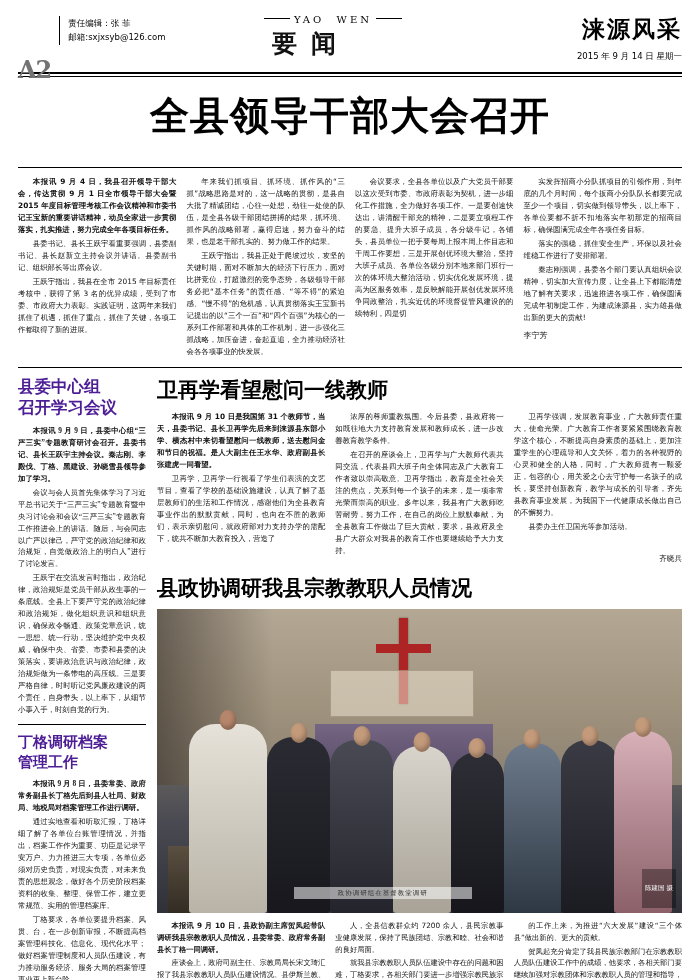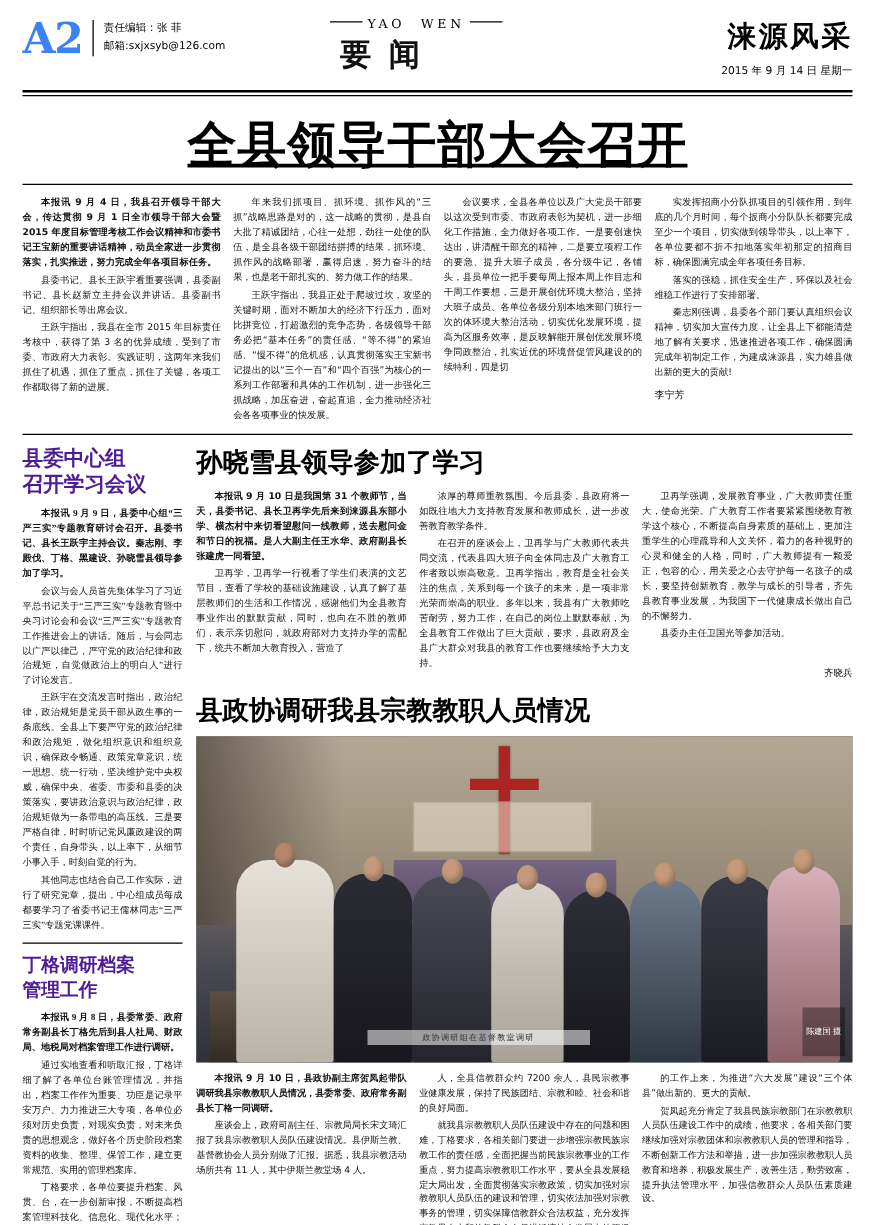--- a/index.html
+++ b/index.html
@@ -25,26 +25,27 @@
 
   
   .masthead {
     display: flex;
     align-items: flex-start;
     height: 54px;
     position: relative;
   }
   .page-num {
     font-family: "DejaVu Serif", "Liberation Serif", serif;
-    font-size: 34px;
+    font-size: 24px;
     font-weight: bold;
     line-height: 1;
     letter-spacing: -1px;
     padding-right: 8px;
-    color: #3b82f6;
+    color: #737373;
+    margin-top: 44px;
   }
   .editor-block {
     border-left: 1px solid #000;
     padding-left: 8px;
     font-size: 8.5px;
     line-height: 1.7;
     margin-top: 2px;
     color: #000;
   }
   .center-title {
@@ -100,23 +101,22 @@
     margin-top: 2px;
   }
 
   
   .headline {
     font-family: "DejaVu Serif", "Liberation Serif", serif;
     font-size: 39px;
     font-weight: bold;
     letter-spacing: 1px;
     text-align: center;
-    margin: 12px 0 4px 0;
-    color: #000;
-    text-decoration: underline;
+    margin: 12px 0 24px 0;
+    color: #000;
   }
   .rule-after-headline {
     border-top: 1px solid #000;
     margin-bottom: 8px;
   }
 
   
   .cols4 {
     display: flex;
     gap: 10px;
@@ -204,21 +204,21 @@
     font-size: 21px;
     font-weight: bold;
     margin: 9px 0 7px 0;
     color: #000;
   }
 
   
   .photo-wrap {
     position: relative;
     width: 100%;
-    height: 261px;
+    height: 304px;
     overflow: hidden;
     background: #5a5f66;
   }
   .photo {
     position: absolute;
     inset: 0;
     background:
       radial-gradient(ellipse 70% 50% at 50% 10%, rgba(255,255,255,0.28), rgba(255,255,255,0) 70%),
       linear-gradient(180deg, #8e8578 0%, #7b7366 28%, #6f6a62 45%, #4a4a52 70%, #2f3038 100%);
     filter: saturate(0.95);
@@ -404,40 +404,39 @@
 
     <div class="left-rail">
       <div class="sub-head">
         <div>县委中心组</div>
         <div>召开学习会议</div>
       </div>
       <div class="rail-body">
         <p class="lead">本报讯   9 月 9 日，县委中心组“三严三实”专题教育研讨会召开。县委书记、县长王跃宇主持会议。秦志刚、李殿伐、丁格、黑建设、孙晓雪县领导参加了学习。</p>
         <p>会议与会人员首先集体学习了习近平总书记关于“三严三实”专题教育暨中央习讨论会和会议“三严三实”专题教育工作推进会上的讲话。随后，与会同志以广严以律己，严守党的政治纪律和政治规矩，自觉做政治上的明白人”进行了讨论发言。</p>
         <p>王跃宇在交流发言时指出，政治纪律，政治规矩是党员干部从政生事的一条底线。全县上下要严守党的政治纪律和政治规矩，做化组织意识和组织意识，确保政令畅通、政策党章意识，统一思想、统一行动，坚决维护党中央权威，确保中央、省委、市委和县委的决策落实，要讲政治意识与政治纪律，政治规矩做为一条带电的高压线。三是要严格自律，时时听记党风廉政建设的两个责任，自身带头，以上率下，从细节小事入手，时刻自觉的行为。</p>
-        <p>其他同志也结合自己工作实际，进行了研究党章，提出，中心组成员每成都要学习了省委书记王儒林同志“三严三实”专题党课课件。</p>
       </div>
 
       <div class="rail-rule"></div>
 
       <div class="sub-head sub-head-sm">
         <div>丁格调研档案</div>
         <div>管理工作</div>
       </div>
       <div class="rail-body">
         <p class="lead">本报讯   9 月 8 日，县委常委、政府常务副县长丁格先后到县人社局、财政局、地税局对档案管理工作进行调研。</p>
         <p>通过实地查看和听取汇报，丁格详细了解了各单位台账管理情况，并指出，档案工作作为重要、功臣是记录平安万户、力力推进三大专项，各单位必须对历史负责，对现实负责，对未来负责的思想观念，做好各个历史阶段档案资料的收集、整理、保管工作，建立更常规范、实用的管理档案库。</p>
         <p>丁格要求，各单位要提升档案、风贯、台，在一步创新审报，不断提高档案管理科技化、信息化、现代化水平；做好档案管理制度和人员队伍建设，有力推动服务经济、服务大局的档案管理事业再上新台阶。</p>
       </div>
 
     </div>
 
     <div class="right-zone">
 
-      <div class="story-head2">孙晓雪县领导参加了学习</div>
+      <div class="story-head2">卫再学看望慰问一线教师</div>
       <div class="cols3">
         <div class="col">
           <p class="lead">本报讯   9 月 10 日是我国第 31 个教师节，当天，县委书记、县长卫再学先后来到涞源县东部小学、横杰村中来切看望慰问一线教师，送去慰问金和节日的祝福。是人大副主任王水华、政府副县长张建虎一同看望。</p>
           <p>卫再学，卫再学一行视看了学生们表演的文艺节目，查看了学校的基础设施建设，认真了解了基层教师们的生活和工作情况，感谢他们为全县教育事业作出的默默贡献，同时，也向在不胜的教师们，表示亲切慰问，就政府部对力支持办学的需配下，统共不断加大教育投入，营造了</p>
         </div>
         <div class="col">
           <p>浓厚的尊师重教氛围。今后县委，县政府将一如既往地大力支持教育发展和教师成长，进一步改善教育教学条件。</p>
           <p>在召开的座谈会上，卫再学与广大教师代表共同交流，代表县四大班子向全体同志及广大教育工作者致以崇高敬意。卫再学指出，教育是全社会关注的焦点，关系到每一个孩子的未来，是一项非常光荣而崇高的职业。多年以来，我县有广大教师吃苦耐劳，努力工作，在自己的岗位上默默奉献，为全县教育工作做出了巨大贡献，要求，县政府及全县广大群众对我县的教育工作也要继续给予大力支持。</p>
         </div>
         <div class="col">

